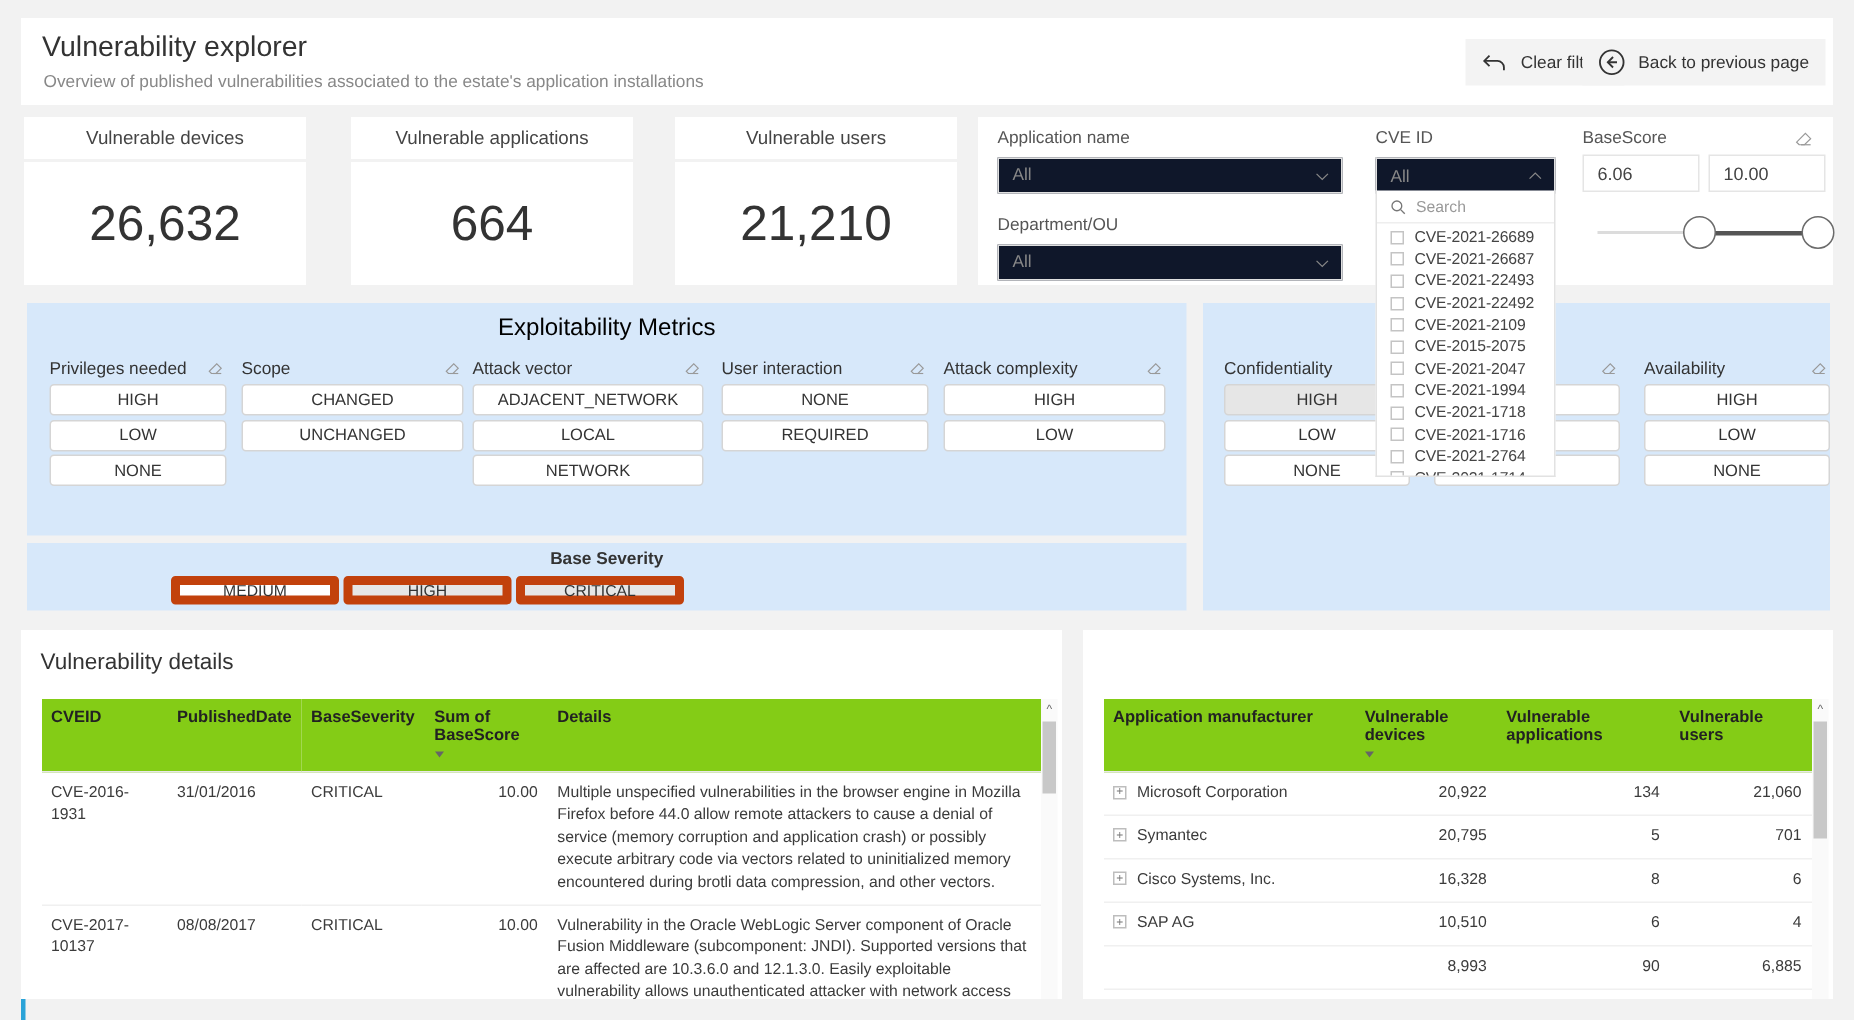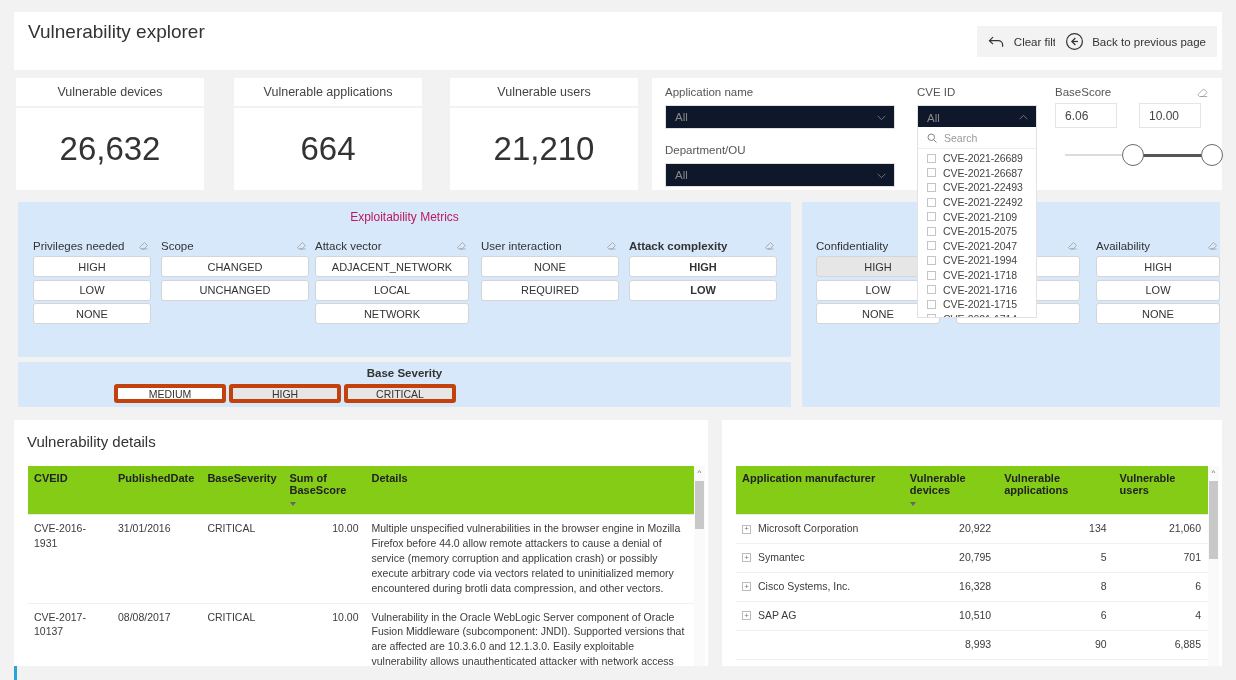--- a/index.html
+++ b/index.html
@@ -90,21 +90,21 @@
   .cve-search .ph { font-size: 10.5px; color: #999; }
   .cve-list { padding-top: 2px; }
   .cve-item { display: flex; align-items: center; gap: 7px; height: 14.6px; padding-left: 9px; cursor: pointer; }
   .cve-cb { width: 9px; height: 9px; border: 1px solid #c4c4c4; background: #fff; flex: 0 0 9px; }
   .cve-item span { font-size: 10.5px; color: #444; letter-spacing: -0.1px; }
 
   
   #bs-label { position: absolute; left: 403px; top: 8px; font-size: 11.5px; color: #555; }
   #bs-eraser { position: absolute; right: 12px; top: 8px; }
   .bs-input {
-    position: absolute; top: 25px; width: 62px; height: 25px;
+    position: absolute; top: 25px; width: 78px; height: 25px;
     border: 1px solid #e5e5e5; background: #fff; display: flex;
     align-items: center; padding-left: 9px; font-size: 12px; color: #444;
   }
   #bs-min { left: 403px; }
   #bs-max { left: 487px; }
   .bs-slider { position: absolute; left: 413px; top: 62px; width: 152px; height: 30px; }
   .bs-track-off { position: absolute; left: 0; top: 14px; width: 152px; height: 2px; background: #dcdcdc; }
   .bs-track-on { position: absolute; left: 68px; top: 14px; width: 78px; height: 2.5px; background: #555; }
   .bs-handle {
     position: absolute; top: 4px; width: 22px; height: 22px; border-radius: 50%;
@@ -114,41 +114,41 @@
   #bs-handle-max { left: 136px; }
 
   
   .panel-blue { position: absolute; background: #d7e8fa; }
   #exploit-panel { left: 18px; top: 202px; width: 773px; height: 155px; }
   #severity-panel { left: 18px; top: 362px; width: 773px; height: 45px; }
   #impact-panel { left: 802px; top: 202px; width: 418px; height: 205px; }
 
   .panel-title {
     position: absolute; width: 100%; text-align: center;
-    font-size: 12px; color: #be185d;
+    font-size: 16px; color: #000000;
   }
   #exploit-title { top: 8px; }
   #impact-title { top: 8px; }
   #severity-title { top: 5px; font-size: 11.5px; font-weight: bold; color: #333; }
 
   .slicer-col { position: absolute; }
   .slicer-head {
     display: flex; align-items: center; justify-content: space-between;
     font-size: 11.5px; color: #333; margin-bottom: 4px; padding-right: 1px;
   }
   .opt {
     height: 21px; border: 1px solid #d5d5d5; border-radius: 3px; background: #fff;
     display: flex; align-items: center; justify-content: center;
     font-size: 11px; color: #333; margin-bottom: 2.5px; cursor: pointer;
   }
   .opt.sel { background: #e6e6e6; }
 
   .sev-row { position: absolute; left: 96px; top: 22px; display: flex; gap: 3px; }
   .sev-opt {
-    width: 112px; height: 19px; border: 4px solid #c2410c; border-radius: 3px;
+    width: 112px; height: 19px; border: 6px solid #c2410c; border-radius: 3px;
     background: #fff; display: flex; align-items: center; justify-content: center;
     font-size: 10.5px; color: #333; cursor: pointer;
   }
   .sev-opt.sel { background: #e6e6e6; }
 
   
   .card { position: absolute; background: #fff; }
   #details-card { left: 14px; top: 420px; width: 694px; height: 246px; }
   #devices-card { left: 722px; top: 420px; width: 500px; height: 246px; }
   .card-title { position: absolute; left: 13px; top: 13px; font-size: 15px; color: #333; }
@@ -188,20 +188,21 @@
 </style>
 </head>
 <body>
 
 <div id="root">
 
   <div class="left-accent"></div>
 
   <div class="header">
     <div class="page-title">Vulnerability explorer</div>
+    <div class="page-sub">Overview of published vulnerabilities associated to the estate's application installations</div>
 
     <div class="hdr-btn" id="clear-filters-btn">
       <svg class="ico" viewBox="0 0 24 24" fill="none" stroke="#333" stroke-width="1.4">
         <path d="M8 7 L4 11 L8 15"></path>
         <path d="M4 11 H14 a5 5 0 0 1 5 5 v2"></path>
       </svg>
       <span>Clear filters</span>
     </div>
 
     <div class="hdr-btn" id="back-btn">
@@ -316,21 +317,21 @@
         <div class="cve-item">
           <div class="cve-cb"></div>
           <span>CVE-2021-1718</span>
         </div>
         <div class="cve-item">
           <div class="cve-cb"></div>
           <span>CVE-2021-1716</span>
         </div>
         <div class="cve-item">
           <div class="cve-cb"></div>
-          <span>CVE-2021-1715</span>
+          <span>CVE-2021-2764</span>
         </div>
         <div class="cve-item">
           <div class="cve-cb"></div>
           <span>CVE-2021-1714</span>
         </div>
       </div>
   </div>
 
   <div class="panel-blue" id="exploit-panel">
     <div class="panel-title" id="exploit-title">Exploitability Metrics</div>
@@ -374,21 +375,21 @@
           <div class="slicer-head">
             <span>User interaction</span>
             <svg viewBox="0 0 24 24" width="12" height="12" fill="none" stroke="#999" stroke-width="1.5">
               <path d="M6 18 L3 15 L13 5 L19 11 L12 18 Z"></path>
               <path d="M8 18 H19"></path>
             </svg>
           </div>
           <div class="opt">NONE</div>
           <div class="opt">REQUIRED</div>
         </div>
-        <div class="slicer-col" style="left: 611px; top: 38px; width: 148px; font-weight: bold;">
+        <div class="slicer-col" style="left: 611px; top: 38px; width: 148px;">
           <div class="slicer-head">
             <span>Attack complexity</span>
             <svg viewBox="0 0 24 24" width="12" height="12" fill="none" stroke="#999" stroke-width="1.5">
               <path d="M6 18 L3 15 L13 5 L19 11 L12 18 Z"></path>
               <path d="M8 18 H19"></path>
             </svg>
           </div>
           <div class="opt">HIGH</div>
           <div class="opt">LOW</div>
         </div>

